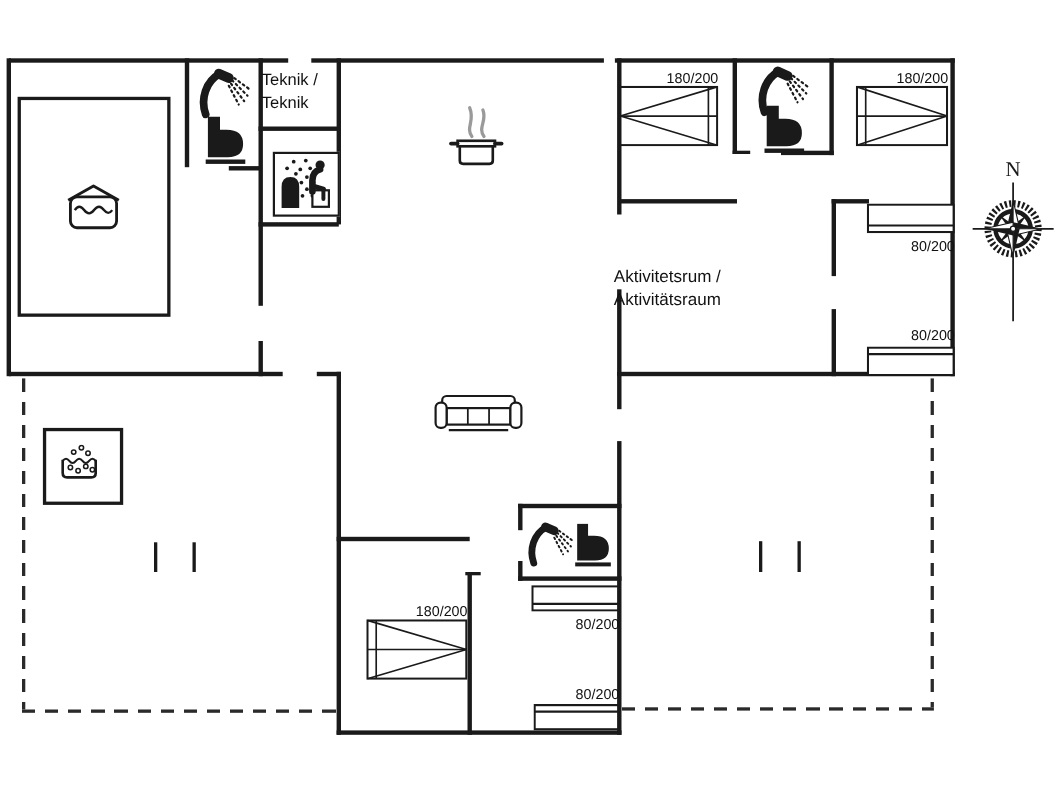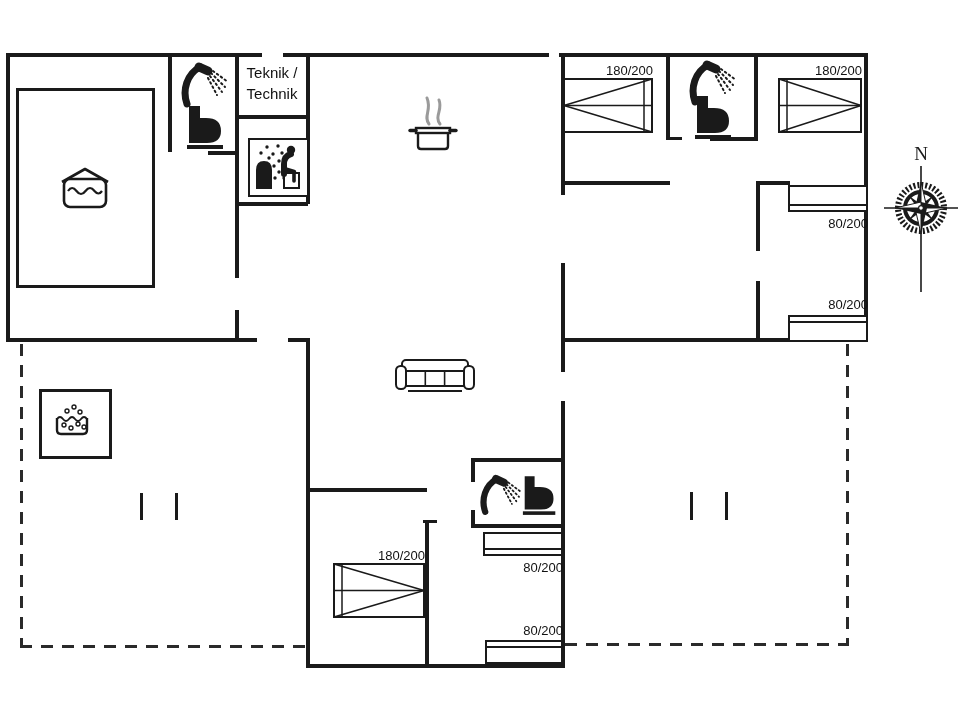--- a/index.html
+++ b/index.html
@@ -4,21 +4,21 @@
 <style>
   html,body{margin:0;padding:0;background:#fff;}
   .plan{position:relative;width:960px;height:720px;background:#ffffff;overflow:hidden;
         font-family:"Liberation Sans", sans-serif;color:#1a1a1a;}
   .w{position:absolute;background:#1a1a1a;}
   .dh{position:absolute;height:3px;background:repeating-linear-gradient(90deg,#2a2a2a 0 12px,transparent 12px 21px);}
   .dv{position:absolute;width:3px;background:repeating-linear-gradient(180deg,#2a2a2a 0 12px,transparent 12px 21px);}
   .box{position:absolute;border:3px solid #1a1a1a;background:#fff;}
   .lbl{position:absolute;font-size:13px;line-height:14px;text-align:right;color:#111;
        letter-spacing:0;white-space:nowrap;}
-  .roomlbl{position:absolute;font-size:15px;line-height:21px;text-align:center;color:#111;}
+  .roomlbl{position:absolute;font-size:15px;line-height:21px;text-align:left;color:#111;}
   .abs{position:absolute;}
   svg{display:block;}
 </style>
 </head>
 <body>
 
 <div class="plan">
 
   <div class="w" style="left:8px;top:53px;width:254px;height:4px"></div>
   <div class="w" style="left:283px;top:53px;width:266px;height:4px"></div>
@@ -228,23 +228,25 @@
   <div class="lbl" style="left:483px;top:561px;width:80px">80/200</div>
 
   <div class="lbl" style="left:483px;top:624px;width:80px">80/200</div>
   <svg class="abs" style="left:485px;top:640px" width="78" height="24" viewBox="0 0 78 24">
     <rect x="1" y="1" width="76" height="22" fill="#fff" stroke="#1a1a1a" stroke-width="2"></rect>
     <line x1="1" y1="7" x2="77" y2="7" stroke="#1a1a1a" stroke-width="2"></line>
   </svg>
 
   <div class="roomlbl" style="left:238px;top:62px;width:68px">
     <span style="display:block">Teknik /</span>
-    <span style="display:block">Technik</span>
+    <span style="display:block">Teknik</span>
   </div>
   <div class="roomlbl" style="left:558px;top:241px;width:210px;font-size:15.5px">
+    <span style="display:block">Aktivitetsrum /</span>
+    <span style="display:block">Aktivitätsraum</span>
   </div>
 
   <svg class="abs" style="left:884px;top:140px" width="74" height="158" viewBox="0 0 74 158">
     <text x="37" y="20" text-anchor="middle" font-family="Liberation Serif, serif" font-size="19" fill="#1a1a1a">N</text>
     <line x1="37" y1="26" x2="37" y2="152" stroke="#1a1a1a" stroke-width="1.6"></line>
     <line x1="0" y1="68" x2="74" y2="68" stroke="#1a1a1a" stroke-width="1.6"></line>
     <circle cx="37" cy="68" r="23" fill="none" stroke="#1a1a1a" stroke-width="6" stroke-dasharray="2 2"></circle>
     <circle cx="37" cy="68" r="16" fill="#ffffff" stroke="#1a1a1a" stroke-width="4"></circle>
 
     <polygon points="49.7,55.3 39.1,70.1 34.9,65.9" fill="#1a1a1a"></polygon>

